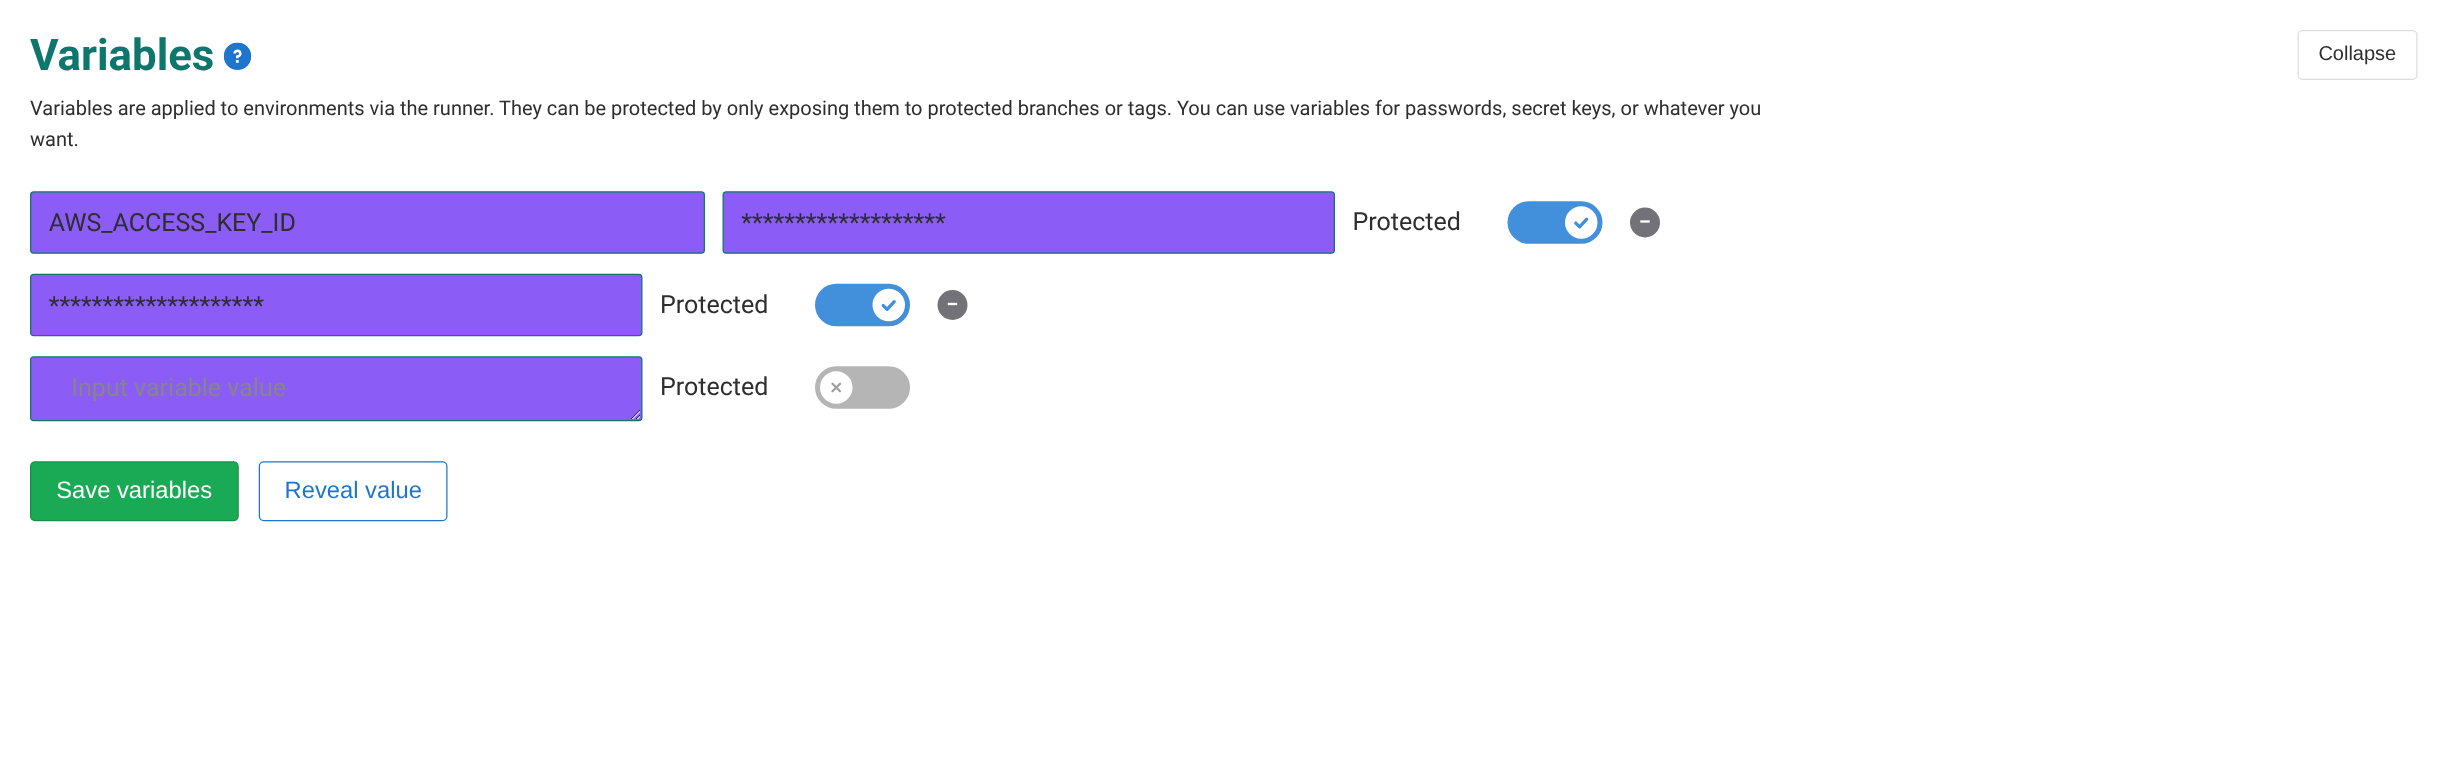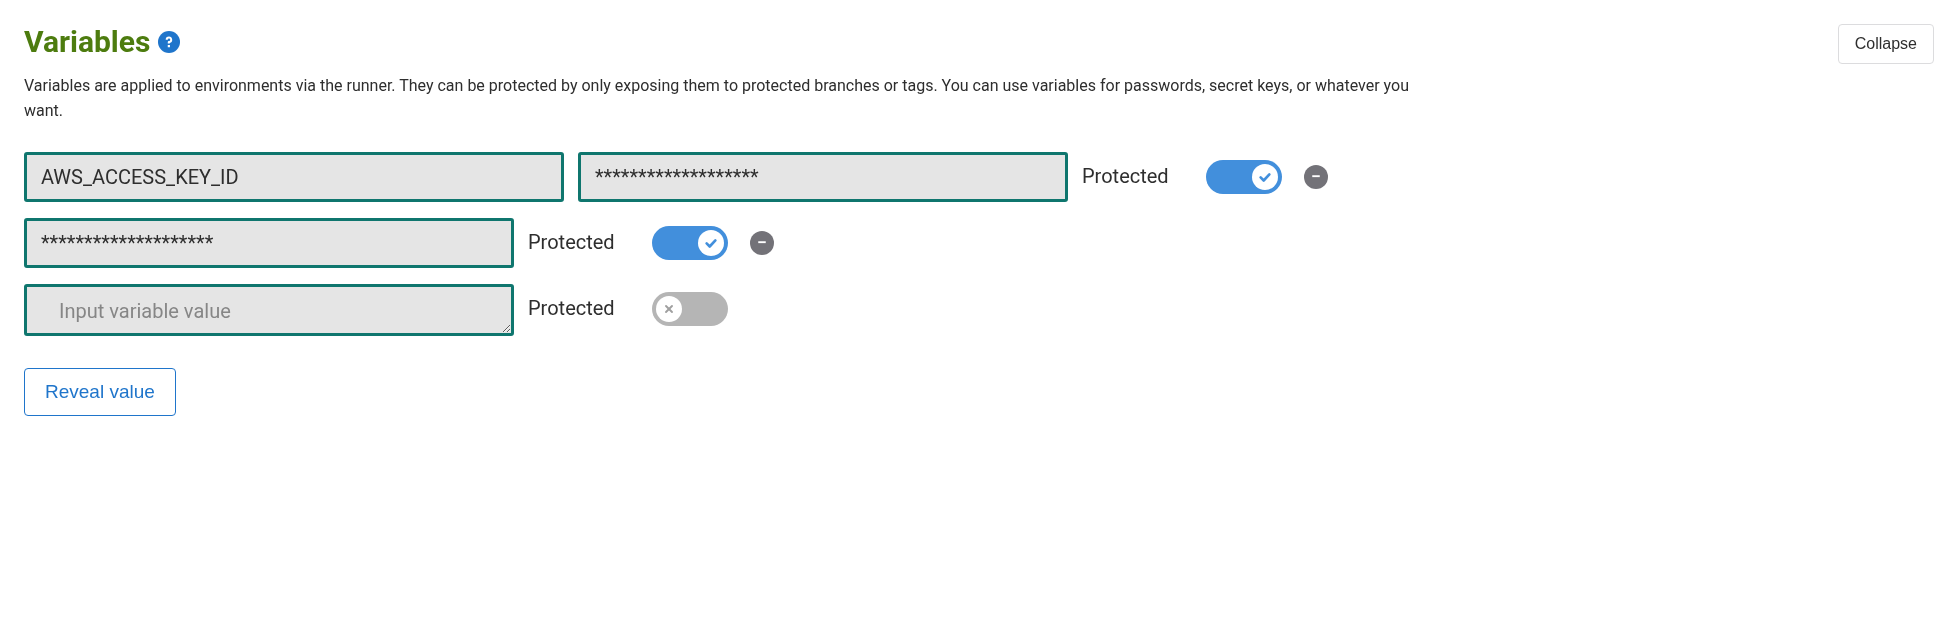--- a/index.html
+++ b/index.html
@@ -18,23 +18,23 @@
       justify-content: space-between;
       align-items: flex-start;
       margin-bottom: 10px;
     }
     .title-wrap {
       display: flex;
       align-items: center;
       gap: 8px;
     }
     h2.title {
-      font-size: 30px;
+      font-size: 35px;
       font-weight: 700;
-      color: #4d7c0f;
+      color: #0f766e;
     }
     .help-icon {
       width: 22px;
       height: 22px;
       display: inline-flex;
       align-items: center;
       justify-content: center;
       color: #1f75cb;
     }
     .collapse-btn {
@@ -53,26 +53,26 @@
       margin-bottom: 28px;
       max-width: 1400px;
     }
     .var-row {
       display: flex;
       align-items: flex-start;
       gap: 14px;
       margin-bottom: 16px;
     }
     .input-key, .input-value {
-      border: 3px solid #0f766e;
+      border: 1px solid #0f766e;
       border-radius: 3px;
       padding: 12px 14px;
       font-size: 20px;
       color: #2e2e2e;
-      background: #e5e5e5;
+      background: #8b5cf6;
       font-family: inherit;
     }
     .input-key {
       width: 540px;
       height: 50px;
     }
     .input-value {
       width: 490px;
       height: 50px;
     }
@@ -232,14 +232,15 @@
     <div class="toggle-knob">
       <svg width="12" height="12" viewBox="0 0 16 16" fill="none" stroke="currentColor" stroke-width="2.5" stroke-linecap="round">
           <line x1="4" y1="4" x2="12" y2="12"></line>
           <line x1="12" y1="4" x2="4" y2="12"></line>
         </svg>
     </div>
   </div>
 </div>
 
 <div class="button-row">
+  <button class="btn-primary">Save variables</button>
   <button class="btn-secondary">Reveal value</button>
 </div>
 
 </body></html>

